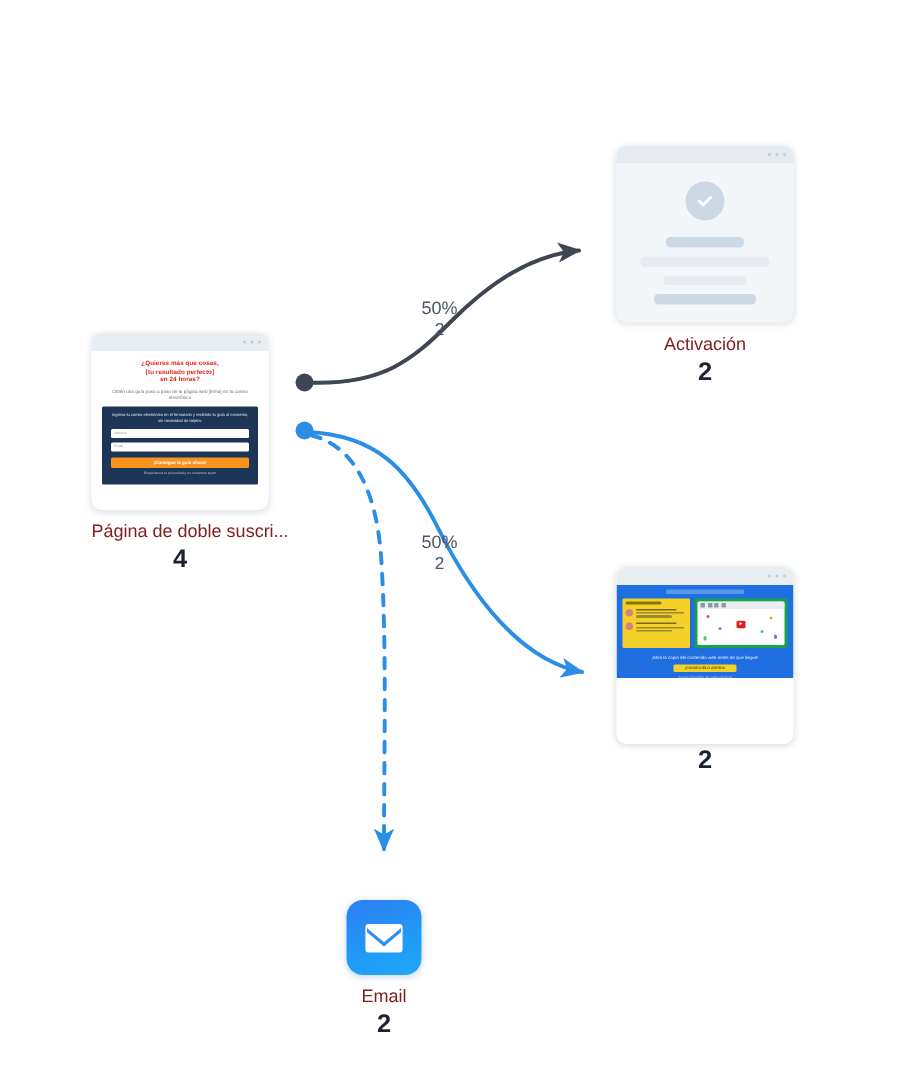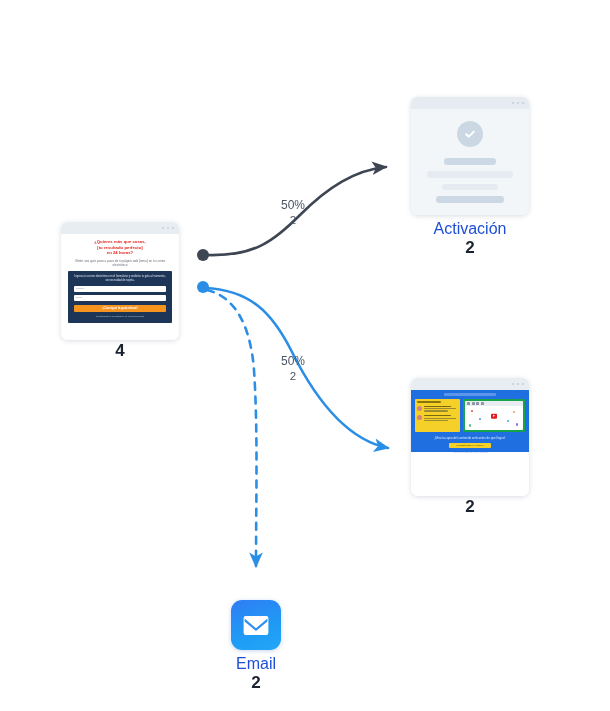--- a/index.html
+++ b/index.html
@@ -9,22 +9,22 @@
     font-family:"Liberation Sans","DejaVu Sans",sans-serif;
     overflow:hidden;
     position:relative;
   }
   #canvas{position:absolute;left:0;top:0;width:543px;height:711px;}
 
   
   .node{position:absolute;}
   .node-label{
     text-align:center;
-    font-size:16px;
-    color:#1d4ed8;
+    font-size:12px;
+    color:#7f1d1d;
     line-height:16px;
     white-space:nowrap;
     margin-top:6px;
   }
   .node-count{
     text-align:center;
     font-size:17px;
     font-weight:bold;
     color:#1b2330;
     line-height:20px;
@@ -215,20 +215,21 @@
         <div class="sub-sub">Obtén una guía paso a paso de tu página web [tema] en tu correo electrónico</div>
         <div class="sub-panel">
           <div class="sub-panel-txt">Ingresa tu correo electrónico en el formulario y recibirás tu guía al momento, sin necesidad de tarjeta.</div>
           <div class="sub-input">Nombre</div>
           <div class="sub-input">Email</div>
           <div class="sub-cta">¡Consigue la guía ahora!</div>
           <div class="sub-foot">Respetamos tu privacidad y no enviamos spam</div>
         </div>
       </div>
     </div>
+    <div class="node-label">Página de doble suscri...</div>
     <div class="node-count">4</div>
   </div>
 
   <div class="node" style="left:411px;top:97px;width:118px;">
     <div class="browser act-frame">
       <div class="chrome act-chrome">
         <i></i>
         <i></i>
         <i></i>
       </div>

